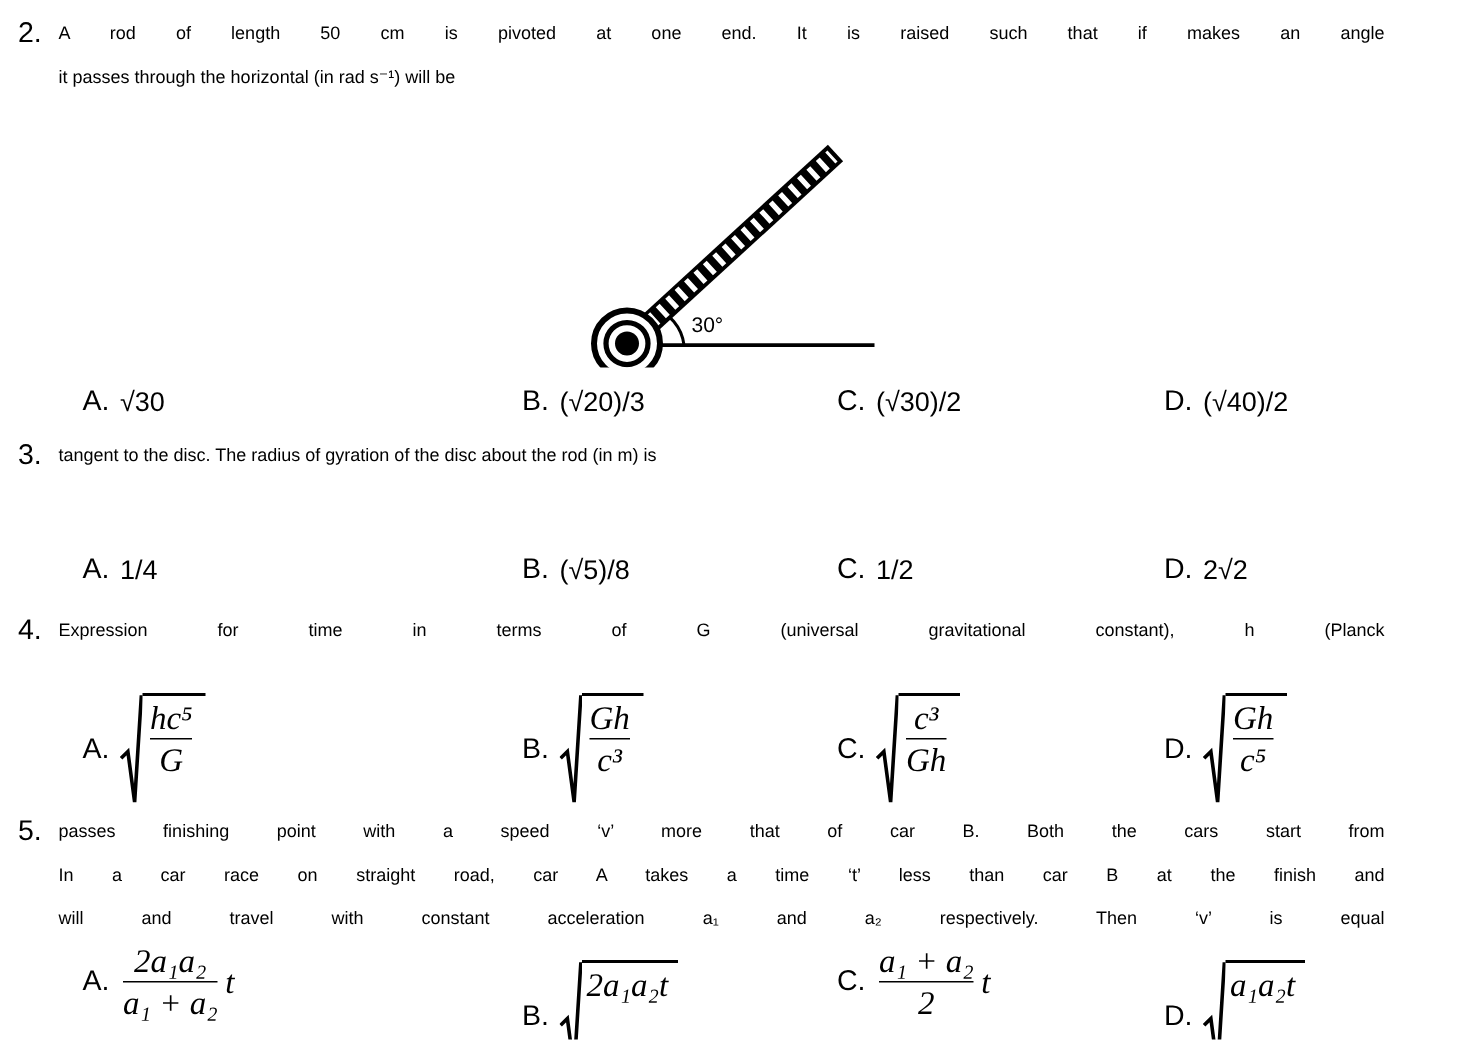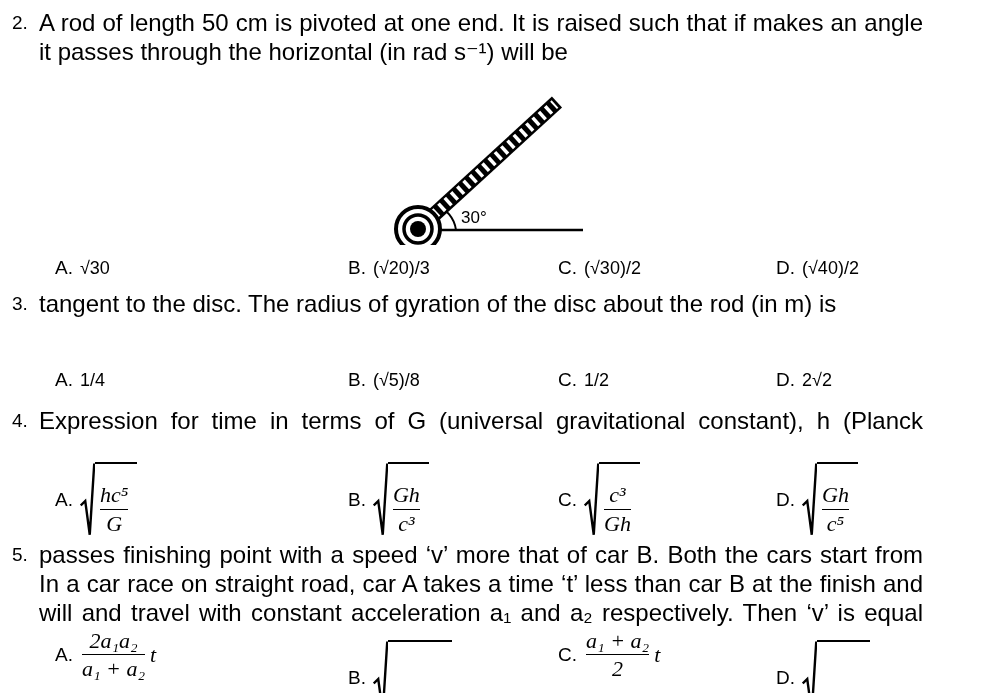--- a/index.html
+++ b/index.html
@@ -7,41 +7,41 @@
   body {
     position:relative;
     width:985px; height:693px;
     overflow:hidden;
     color:#000;
     font-family:"Liberation Sans","DejaVu Sans",sans-serif;
   }
   .question { position:absolute; left:12px; }
   .qnum { position:absolute; left:0; top:0; font-size:19px; line-height:29px; }
   .qlines { margin-left:27px; width:884px; }
-  .qline { font-size:24px; line-height:29px; }
+  .qline { font-size:12px; line-height:29px; }
   .just { text-align:justify; text-align-last:justify; }
 
   .optrow { position:absolute; left:0; top:0; width:985px; }
   .opt { position:absolute; display:flex; align-items:center; white-space:nowrap; }
   .olet { font-size:19px; margin-right:7px; }
   .otext { font-size:18px; }
 
   .math {
     font-family:"Liberation Serif","DejaVu Serif",serif;
     font-style:italic; font-size:22px; line-height:1.15;
   }
   .frac { display:inline-flex; flex-direction:column; align-items:center; padding:0 2px; }
   .fbar { align-self:stretch; height:0; border-top:1.8px solid #000; margin:1px 0; }
   .sqrt { display:inline-flex; align-items:stretch; }
   .sqrt-tail { width:15px; flex:0 0 15px; height:auto; }
-  .radicand { border-top:2px solid #000; padding:2px 7px 1px 3px; display:inline-flex; align-items:flex-end; }
+  .radicand { border-top:2px solid #000; padding:2px 7px 1px 3px; display:inline-flex; align-items:flex-start; }
   .tvar { margin-left:3px; }
 
   .diagram { position:absolute; left:385px; top:93px; }
-  .angle-label { position:absolute; left:461px; top:208px; font-size:17px; }
+  .angle-label { position:absolute; left:461px; top:208px; font-size:14px; }
 </style>
 </head>
 <body>
 
 <div class="question" style="top:8px">
   <span class="qnum">2.</span>
   <div class="qlines">
     <div class="qline just">A rod of length 50 cm is pivoted at one end. It is raised such that if makes an angle</div>
     <div class="qline">it passes through the horizontal (in rad s⁻¹) will be</div>
   </div>

